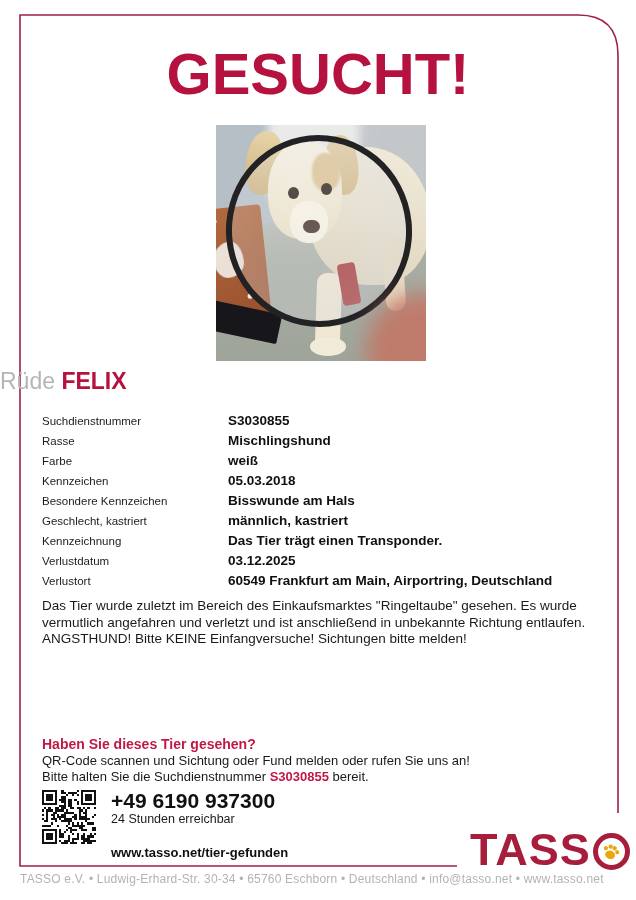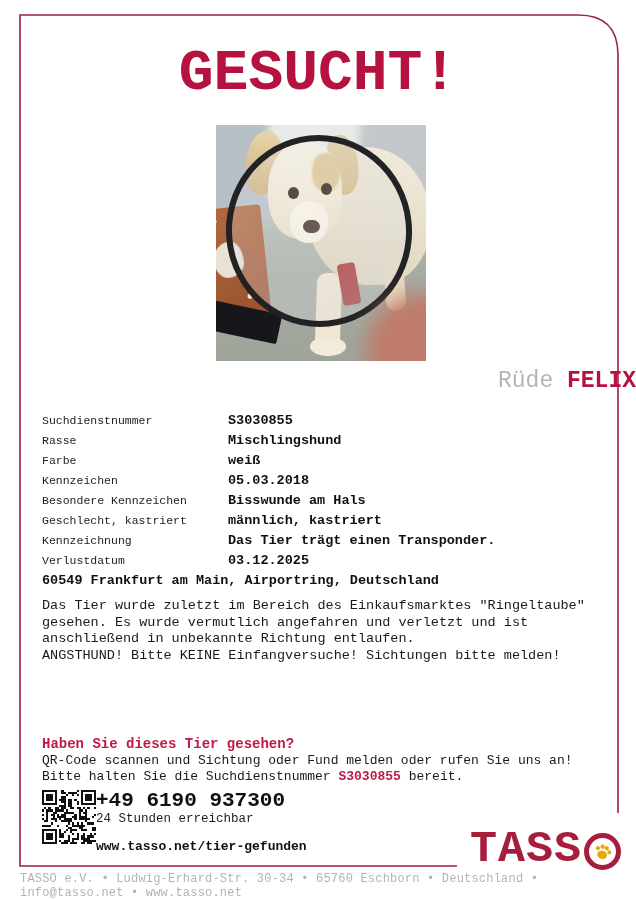--- a/index.html
+++ b/index.html
@@ -1,18 +1,18 @@
 <!DOCTYPE html>
 <html style="--brand-red: #B5123F; --heading-red: #C01945; --logo-red: #A61E3C; --muted-gray: #B5B3B1; --name-gray: #B5B5B5;"><head>
 <meta charset="utf-8">
 <style>
   html,body{margin:0;padding:0;background:#ffffff;}
   .page{
     position:relative;width:636px;height:900px;background:#fff;overflow:hidden;
-    font-family:Liberation Mono, monospace;color:#161616;
+    font-family:Liberation Sans, sans-serif;color:#161616;
   }
   .border-svg{position:absolute;left:0;top:0;pointer-events:none;}
 
   .title{
     position:absolute;left:0;top:44px;width:636px;text-align:center;
     font-size:58px;font-weight:700;letter-spacing:0;color:var(--brand-red,#B5123F);
     line-height:1.05;
   }
 
   
@@ -48,43 +48,43 @@
   .ph-eye-r{left:105px;top:58px;width:11px;height:12px;background:#2e231b;border-radius:50%;}
   .ph-muzzle{left:74px;top:76px;width:38px;height:42px;background:#f5f0e2;border-radius:46%;filter:blur(.4px);}
   .ph-nose{left:87px;top:95px;width:17px;height:13px;background:#46332c;border-radius:45%/55%;}
   .ph-collar{left:124px;top:138px;width:18px;height:42px;background:#a63434;border-radius:4px;transform:rotate(-10deg);}
   .ph-cone{left:10px;top:10px;width:174px;height:180px;border:6px solid #222225;border-radius:50%;
     background:radial-gradient(circle at 40% 35%,rgba(255,255,255,.16),rgba(219,222,228,.32) 68%,rgba(202,207,215,.45));
     transform:rotate(-6deg);}
   .ph-blob{left:150px;top:168px;width:115px;height:115px;background:#c27767;border-radius:50%;filter:blur(10px);opacity:.9;}
 
   
-  .pet-name{position:absolute;left:0;top:368px;width:636px;text-align:right;font-size:23px;line-height:27px;}
+  .pet-name{position:absolute;left:0;top:368px;width:636px;text-align:left;font-size:23px;line-height:27px;}
   .pet-sex{color:var(--name-gray,#B5B5B5);font-weight:400;}
   .pet-nm{color:var(--brand-red,#B5123F);font-weight:700;}
 
   
   .details{position:absolute;left:42px;top:411px;display:grid;grid-template-columns:186px auto;}
   .details .lbl{font-size:11.5px;color:#1d1d1d;height:20px;line-height:20px;}
   .details .val{font-size:13.5px;font-weight:700;color:#101010;height:20px;line-height:20px;white-space:nowrap;}
 
   
   .warning{position:absolute;left:42px;top:598px;width:562px;font-size:13.5px;line-height:16.5px;color:#1a1a1a;}
 
   
   .contact{position:absolute;left:42px;top:736px;width:560px;}
   .contact-h{font-size:14px;font-weight:700;color:var(--heading-red,#C01945);line-height:17px;}
   .contact-l{font-size:13px;line-height:15.5px;color:#1a1a1a;}
   .sdn{color:var(--heading-red,#C01945);font-weight:700;}
 
-  .qr-row{position:absolute;left:42px;top:790px;display:flex;}
+  .qr-row{position:absolute;left:42px;top:790px;display:flex;gap:15px;}
   .qr{width:54px;height:54px;}
   .phone{font-size:21px;font-weight:700;color:#101010;line-height:22px;}
   .avail{font-size:12.5px;color:#1c1c1c;}
-  .url{font-size:13px;font-weight:700;color:#101010;margin-top:13px;}
+  .url{font-size:13px;font-weight:700;color:#101010;margin-top:19px;}
 
   
   .logo{position:absolute;left:470px;top:829px;display:flex;align-items:center;color:var(--logo-red,#A61E3C);}
   .logo-text{font-size:45px;font-weight:600;letter-spacing:1px;line-height:40px;}
   .logo-o{width:27px;height:27px;border:5px solid var(--logo-red,#A61E3C);border-radius:50%;
     margin-left:2px;display:flex;align-items:center;justify-content:center;margin-top:4px;}
 
   
   .footer{position:absolute;left:20px;top:872px;font-size:12px;color:var(--muted-gray,#B5B3B1);letter-spacing:.2px;}
 </style>
@@ -141,20 +141,21 @@
     <div class="lbl">Kennzeichen</div>
     <div class="val">05.03.2018</div>
     <div class="lbl">Besondere Kennzeichen</div>
     <div class="val">Bisswunde am Hals</div>
     <div class="lbl">Geschlecht, kastriert</div>
     <div class="val">männlich, kastriert</div>
     <div class="lbl">Kennzeichnung</div>
     <div class="val">Das Tier trägt einen Transponder.</div>
     <div class="lbl">Verlustdatum</div>
     <div class="val">03.12.2025</div>
+    <div class="lbl">Verlustort</div>
     <div class="val">60549 Frankfurt am Main, Airportring, Deutschland</div>
   </div>
 
   <div class="warning">
     <div>Das Tier wurde zuletzt im Bereich des Einkaufsmarktes "Ringeltaube" gesehen. Es wurde vermutlich angefahren und verletzt und ist anschließend in unbekannte Richtung entlaufen.</div>
     <div>ANGSTHUND! Bitte KEINE Einfangversuche! Sichtungen bitte melden!</div>
   </div>
 
   <div class="contact">
     <div class="contact-h">Haben Sie dieses Tier gesehen?</div>

